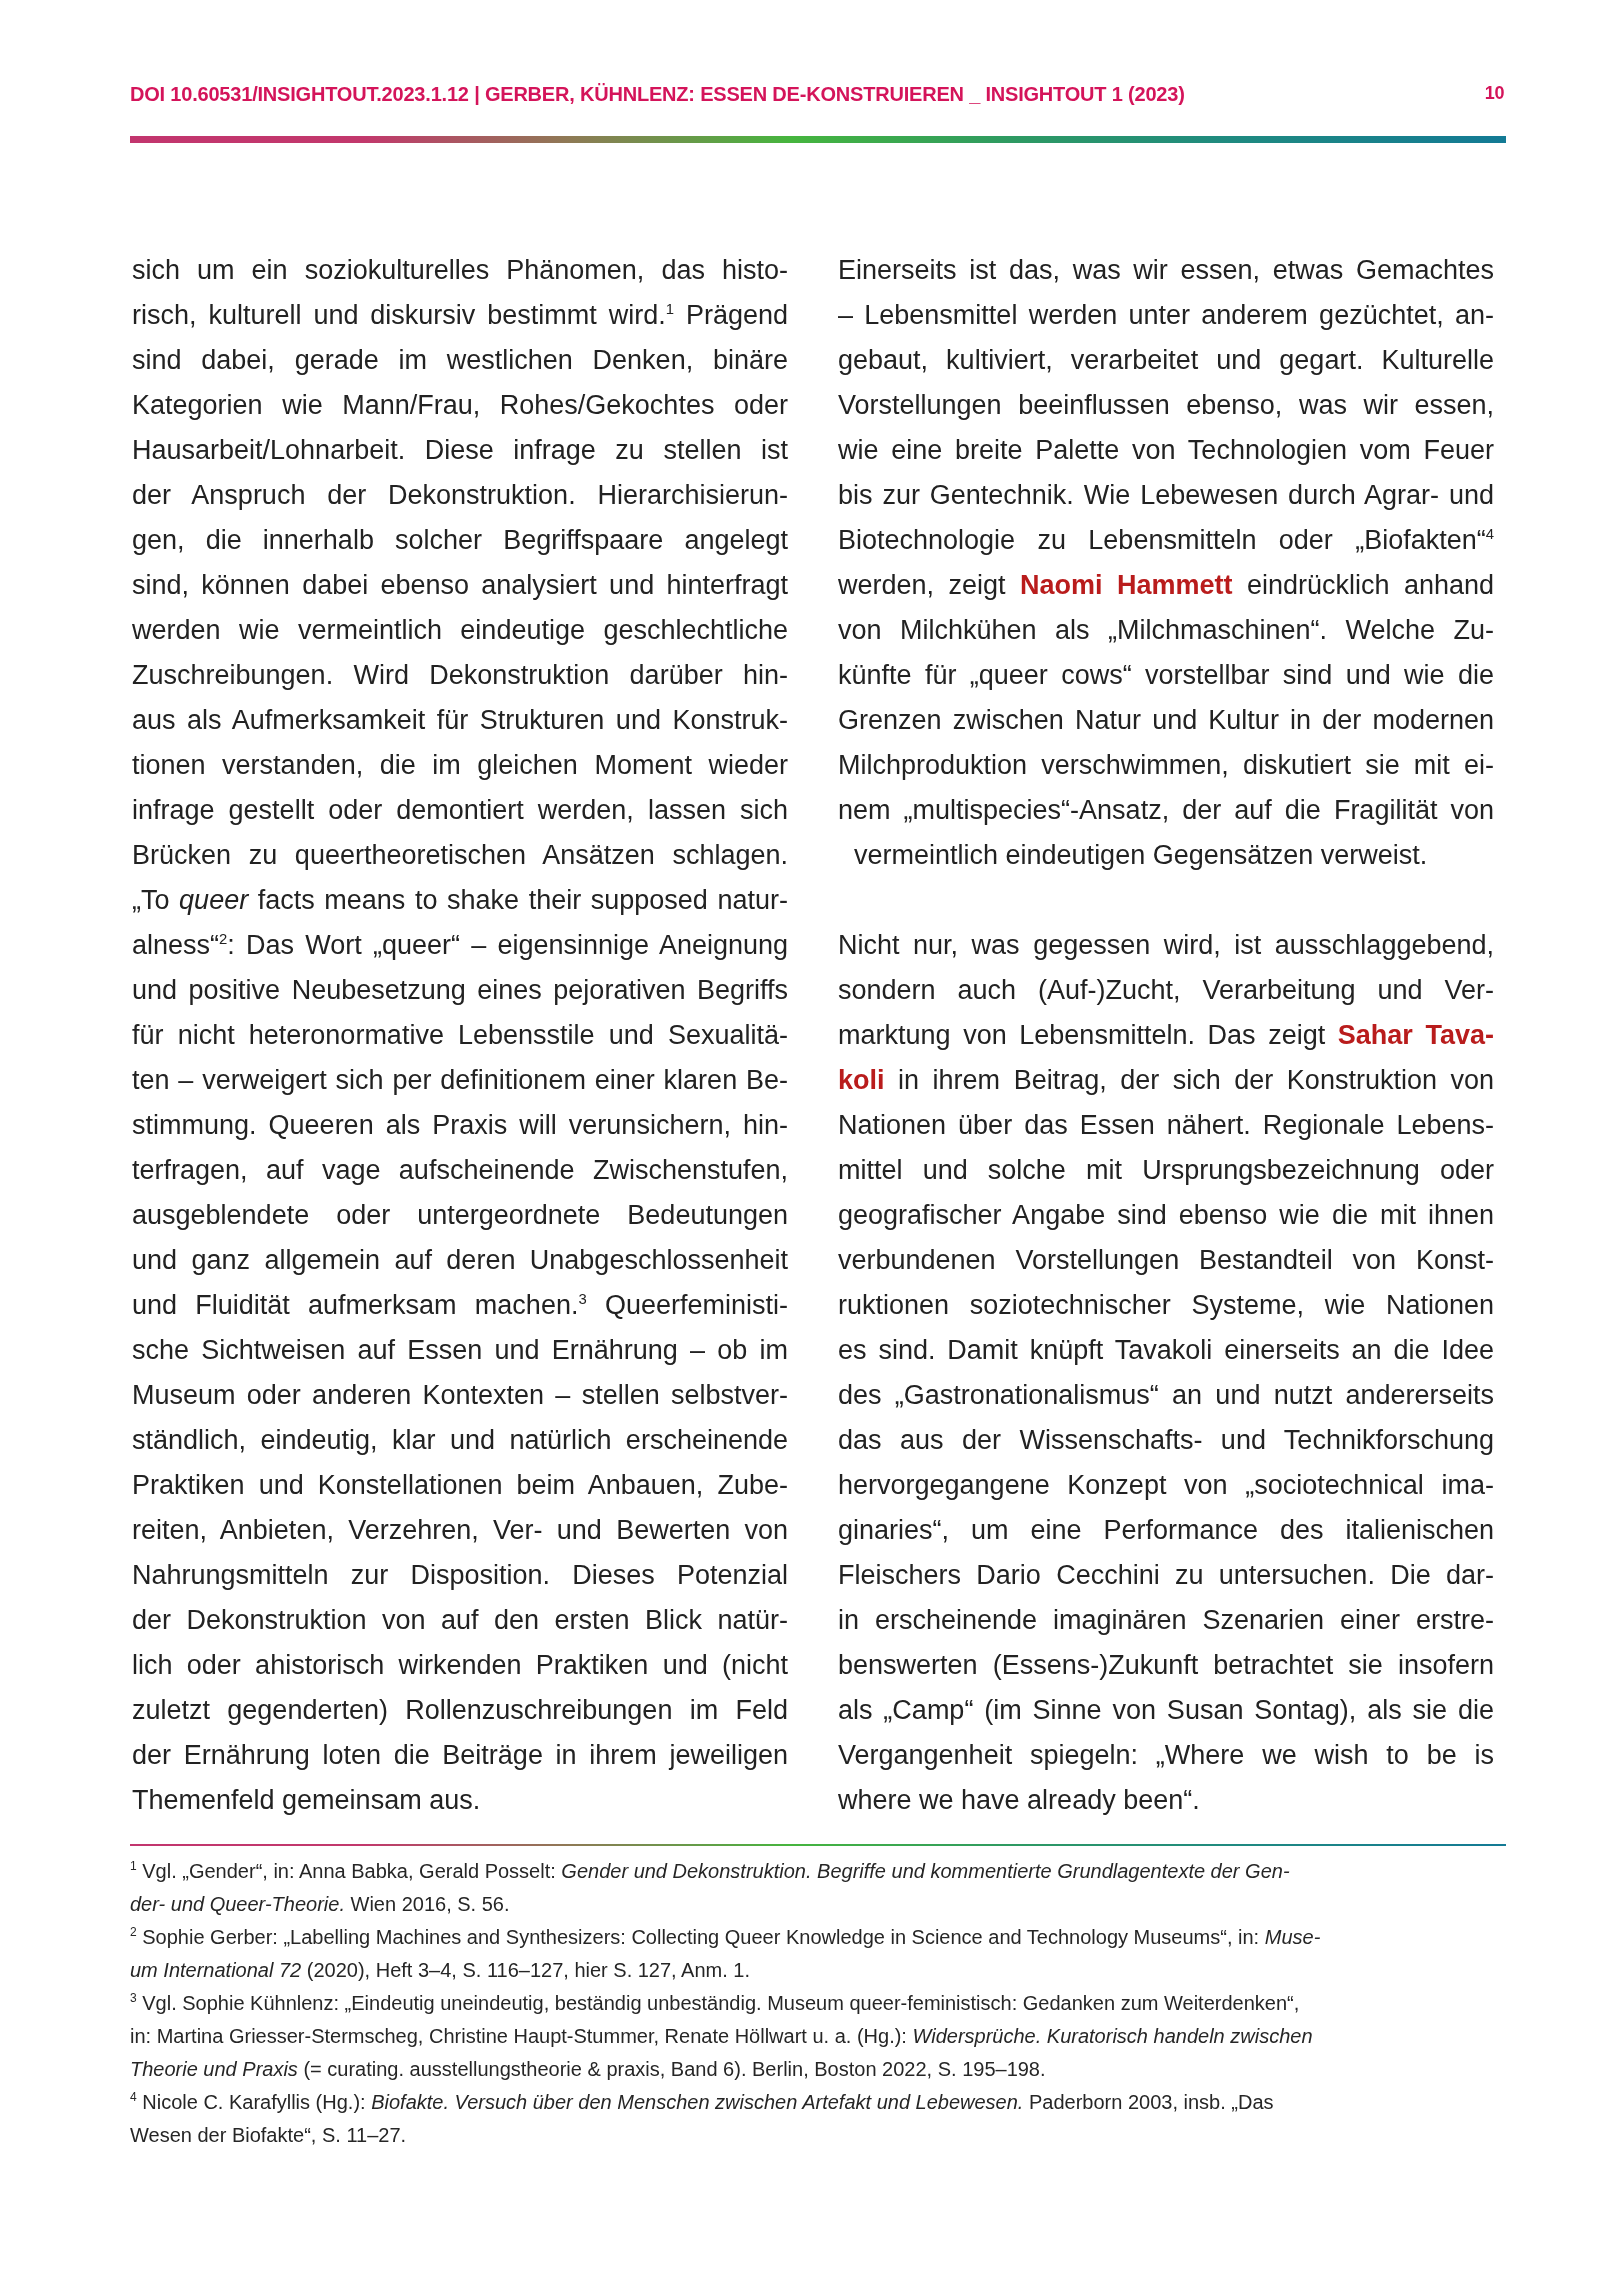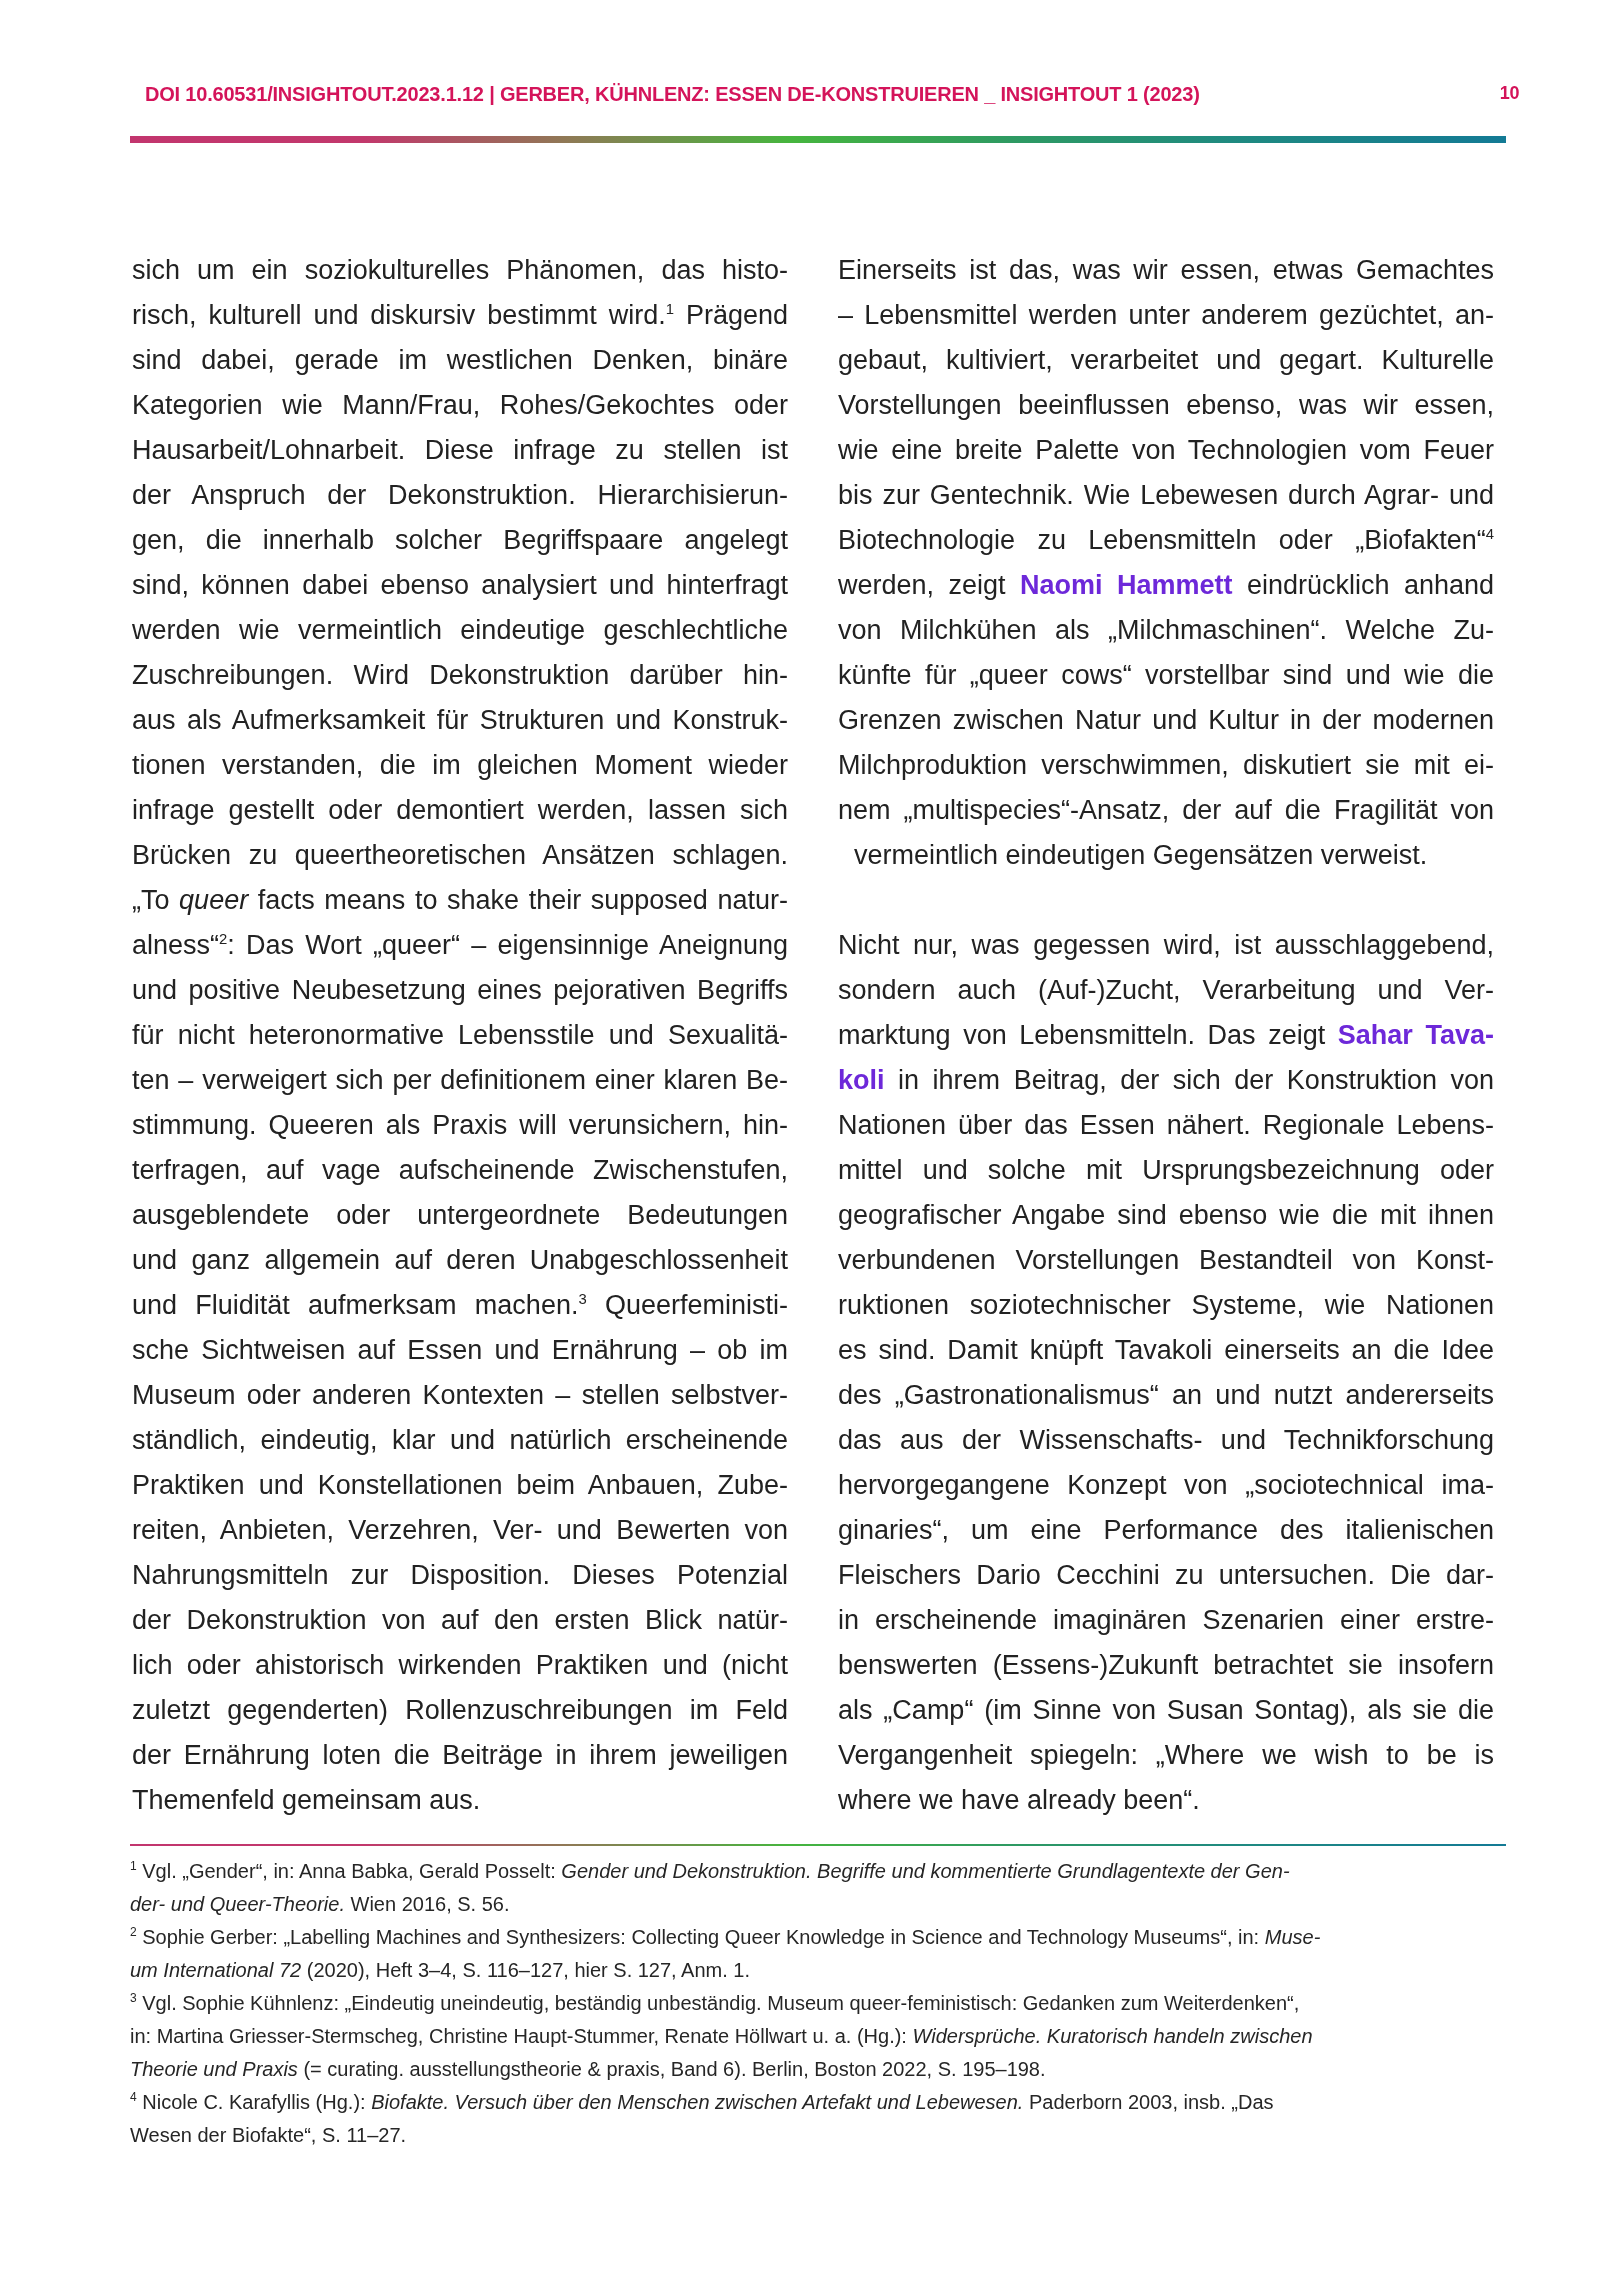--- a/index.html
+++ b/index.html
@@ -1,36 +1,36 @@
 <!DOCTYPE html>
 <html style="font-size:13px"><head>
 <meta charset="utf-8">
 <style>
   html, body { margin: 0; padding: 0; background: #ffffff; }
   body { width: 1623px; height: 2295px; position: relative; overflow: hidden;
          font-family: "DejaVu Sans", sans-serif; color: #1f1f1f; }
 
-  .running-head { position: absolute; left: 145px; top: 83px; width: 1376px; height: 32px;
+  .running-head { position: absolute; left: 130px; top: 83px; width: 1376px; height: 32px;
                   color: #d4145a; font-weight: bold; font-size: 20px; letter-spacing: -0.2px;
                   font-family: "Liberation Sans", sans-serif; }
   .running-head .doi { position: absolute; left: 0; top: 0; white-space: nowrap; }
   .running-head .pno { position: absolute; right: 1.6px; top: 0; font-size: 18px; }
 
   .head-bar { position: absolute; left: 130px; top: 136px; width: 1376px; height: 6.5px;
               background: linear-gradient(to right, #c2356e 0%, #c2386c 17%, #8e7a55 32%, #46b53e 48%, #2e9a62 64%, #1f8a80 80%, #137a95 100%); }
 
   .column { position: absolute; top: 248px; width: 656px; font-size: 27px;
             font-family: "Liberation Sans", sans-serif; color: #222; }
   .col-left { left: 132px; }
   .col-right { left: 838px; }
   .line { height: 45px; line-height: 45px; white-space: nowrap; text-align: justify;
           text-align-last: justify; overflow: visible; }
   .line.last { text-align-last: left; }
   .line.gap { height: 45px; }
-  .line b { font-weight: bold; color: #6d28d9; }
+  .line b { font-weight: bold; color: #b91c1c; }
   .line i { }
   sup { font-size: 0.55em; line-height: 0; vertical-align: super; }
 
   .fn-bar { position: absolute; left: 130px; top: 1844px; width: 1376px; height: 2.4px;
             background: linear-gradient(to right, #c2356e 0%, #c2386c 17%, #8e7a55 32%, #46b53e 48%, #2e9a62 64%, #1f8a80 80%, #137a95 100%); }
 
   .footnotes { position: absolute; left: 130px; top: 1855px; width: 1372px; font-size: 20px;
                font-family: "Liberation Sans", sans-serif; color: #262626; }
   .fn-line { height: 33px; line-height: 33px; white-space: nowrap; }
   .fn-line i { font-style: italic; }

